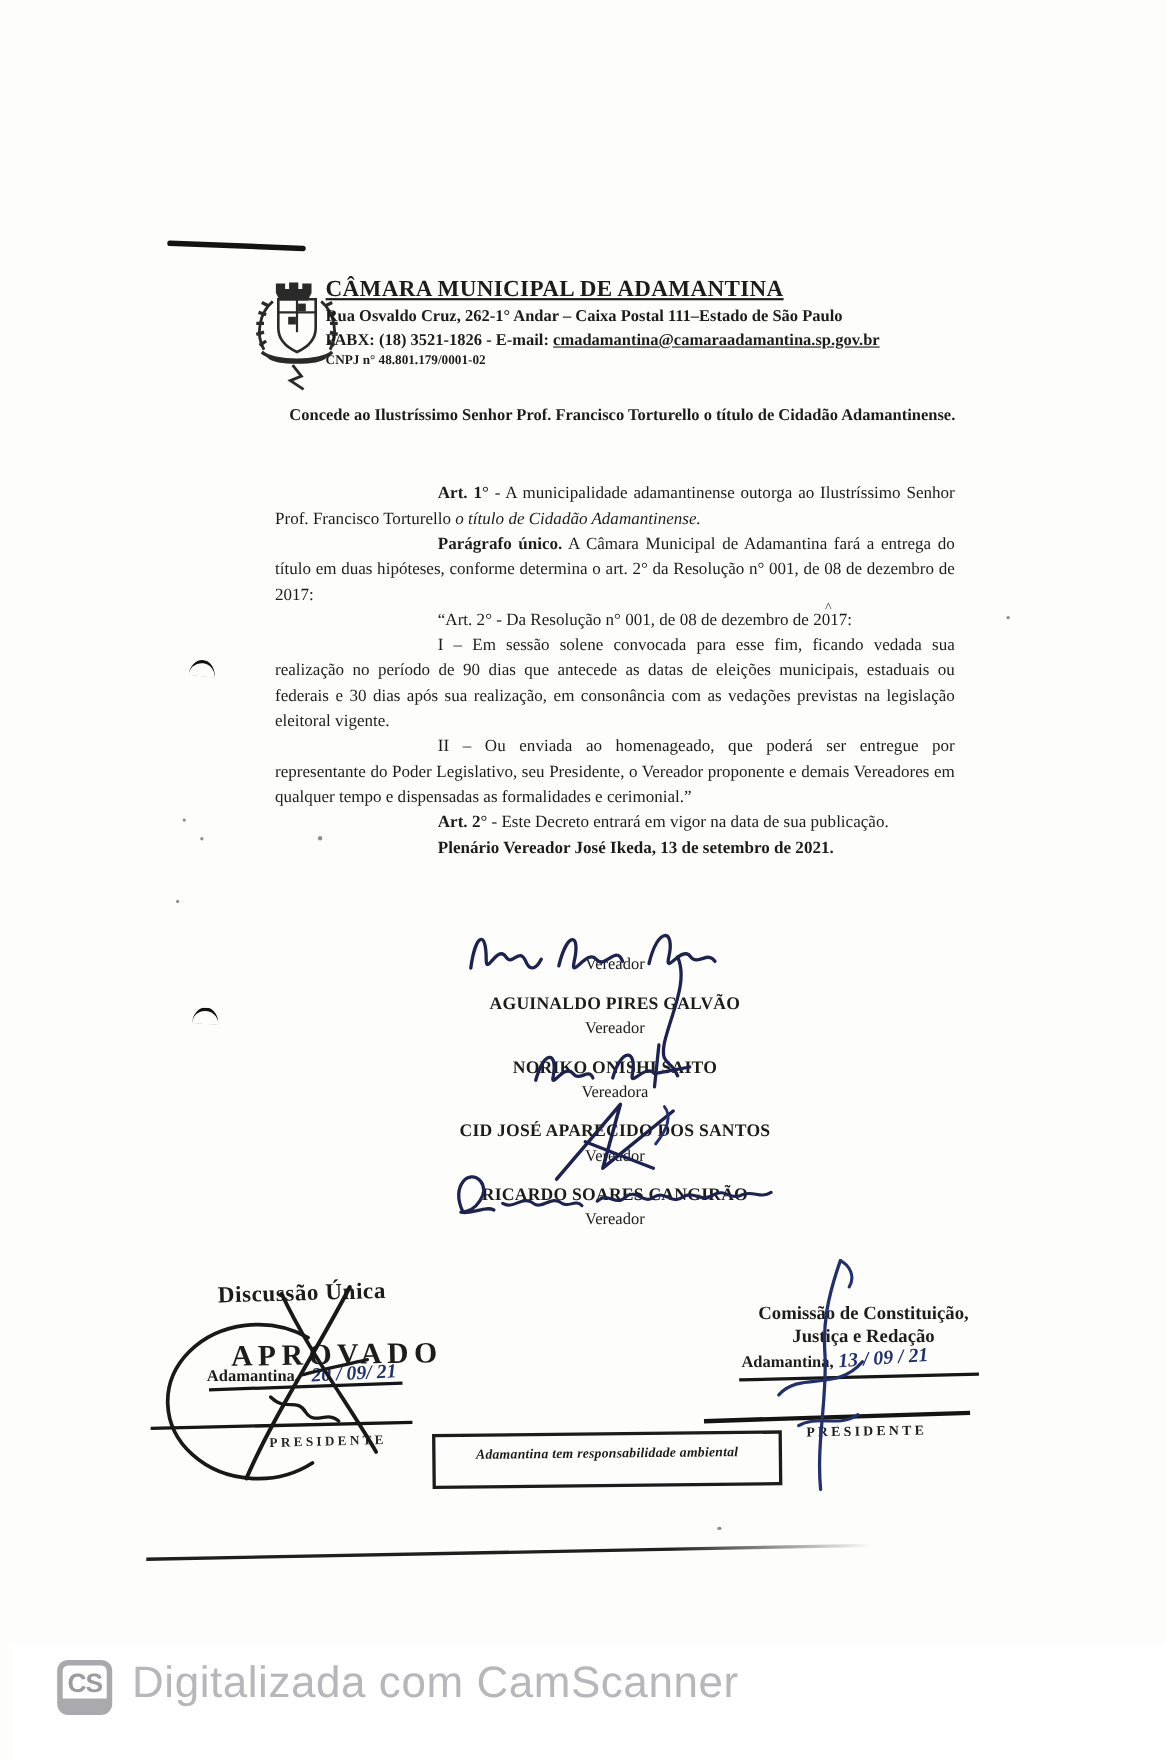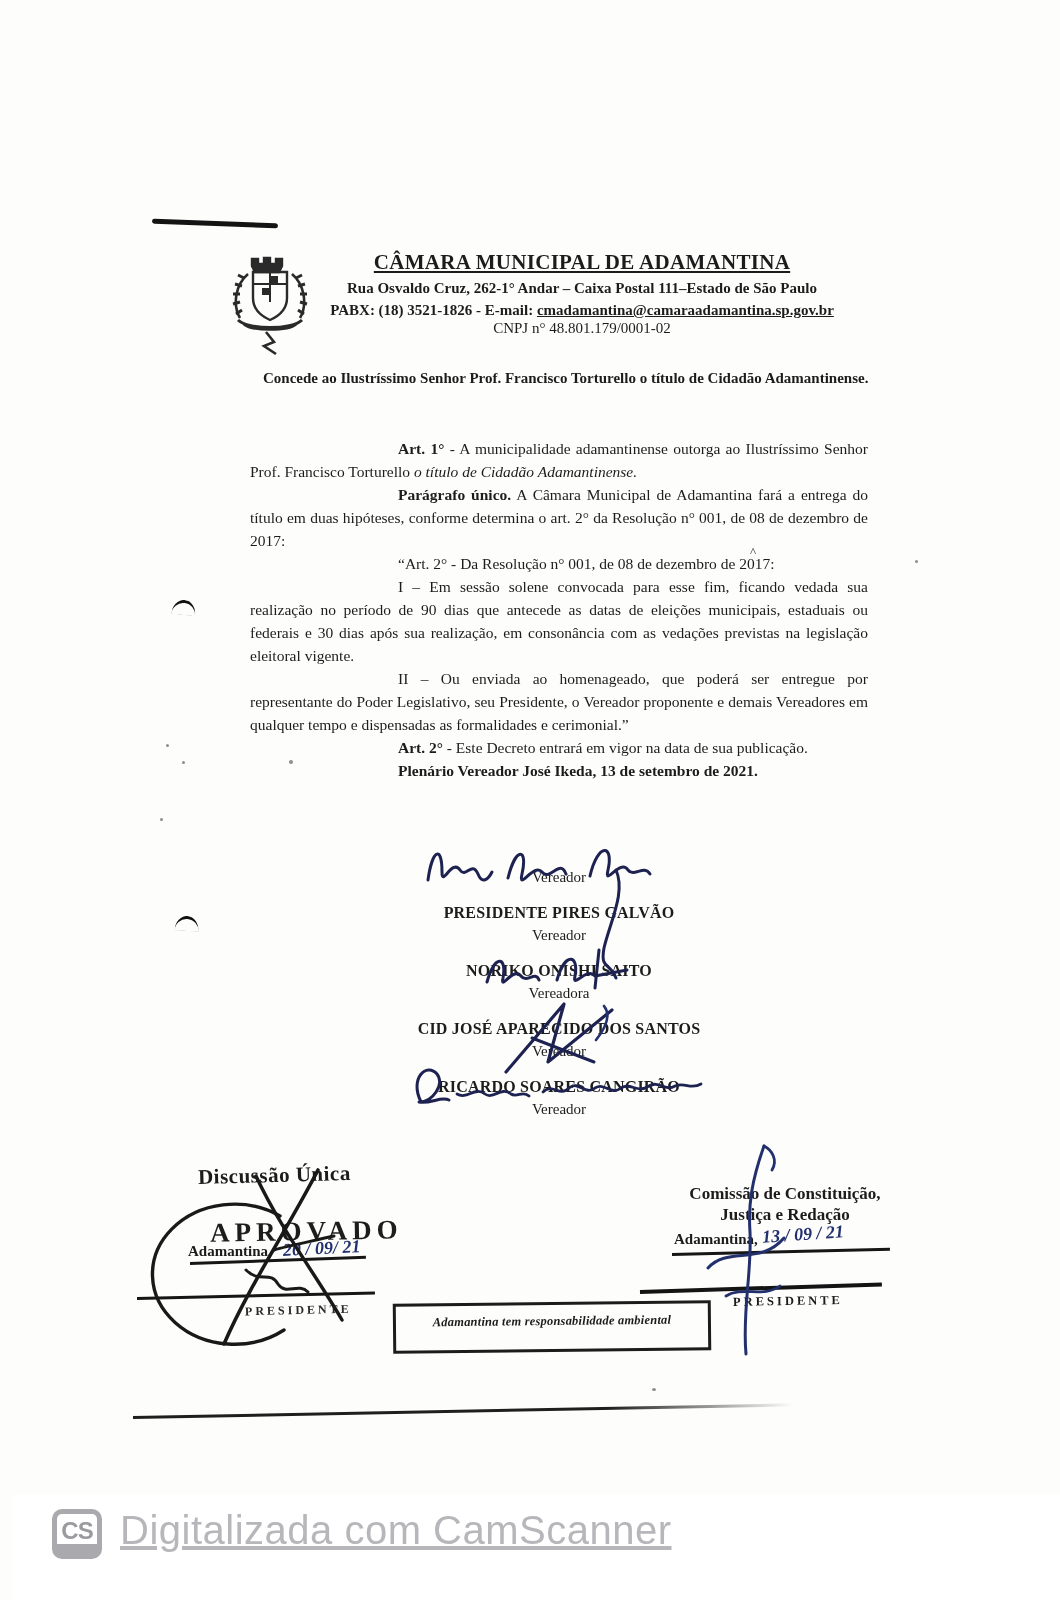--- a/index.html
+++ b/index.html
@@ -9,25 +9,25 @@
   
   .mark-topline{left:152px;top:221px;width:126px;height:5px;background:#141414;border-radius:3px;transform:rotate(2.2deg);}
   .arc-mark{width:24px;height:12px;border-top:3.5px solid #111;border-radius:50% 50% 0 0/100% 100% 0 0;}
   .arc1{left:172px;top:600px;transform:rotate(6deg);}
   .arc2{left:175px;top:916px;transform:rotate(4deg);}
   .speck{position:absolute;background:#8d8d8d;border-radius:50%;}
   .page-edge-line{left:133px;top:1416px;width:660px;height:3px;transform:rotate(-1.1deg);transform-origin:left center;
         background:linear-gradient(to right,#1f1f1f 0%,#1f1f1f 72%,rgba(31,31,31,0) 100%);}
   
   .crest{left:222px;top:250px;}
-  .header-text{left:296px;top:250px;width:572px;text-align:center;}
+  .header-text{left:296px;top:250px;width:572px;}
   .org-name{font-size:21px;font-weight:700;letter-spacing:.3px;text-decoration:underline;}
   .addr{font-size:15px;font-weight:700;margin-top:5px;}
   .addr .email{text-decoration:underline;}
-  .cnpj{font-size:15px;font-weight:400;margin-top:1px;}
+  .cnpj{font-size:12px;font-weight:700;margin-top:1px;}
   
   .title-block{left:263px;top:366px;width:606px;}
   .doc-title{font-size:16.5px;font-weight:700;letter-spacing:.1px;white-space:nowrap;display:inline-block;
              border-bottom:2px solid #1c1c1c;padding-bottom:1px;}
   .doc-sub{font-size:15px;font-weight:700;margin-top:4px;white-space:nowrap;}
   
   .body-text{left:250px;top:437px;width:618px;font-size:15.5px;line-height:23px;text-align:justify;}
   .body-text p{margin:0;text-indent:148px;}
   .b{font-weight:700;} .i{font-style:italic;}
   .mt14{margin-top:14px;} .mt26{margin-top:26px;}
@@ -59,21 +59,21 @@
   
   .env-box{left:393px;top:1302px;width:312px;height:44px;border:3px solid #1c1c1c;transform:rotate(-.6deg);
            display:flex;align-items:flex-start;justify-content:center;}
   .env-text{font-size:12.5px;font-weight:700;font-style:italic;margin-top:9px;letter-spacing:.2px;}
   
   .cs-bar{left:12px;top:1495px;width:1060px;height:105px;background:#ffffff;font-family:"Liberation Sans","DejaVu Sans",sans-serif;}
   .cs-logo{position:absolute;left:40px;top:14px;width:50px;height:50px;border:5px solid #aaaaae;border-radius:10px;
            box-sizing:border-box;background:#fff;}
   .cs-logo .cs-letters{position:absolute;left:0;right:0;top:3px;text-align:center;font-size:24px;font-weight:700;color:#9b9b9f;letter-spacing:-1px;}
   .cs-logo .cs-bottom{position:absolute;left:-1px;right:-1px;bottom:-1px;height:11px;background:#aaaaae;border-radius:0 0 5px 5px;}
-  .cs-text{position:absolute;left:108px;top:13px;font-size:40px;color:#b7b7bb;letter-spacing:.5px;text-decoration:underline;}
+  .cs-text{position:absolute;left:108px;top:13px;font-size:40px;color:#b7b7bb;letter-spacing:.5px;}
 </style>
 </head>
 <body>
 
 <div class="page">
 
   <div class="abs mark-topline"></div>
   <div class="abs arc-mark arc1"></div>
   <div class="abs arc-mark arc2"></div>
   <div class="speck" style="left:289px;top:760px;width:4px;height:4px;"></div>
@@ -123,21 +123,21 @@
     <p>II – Ou enviada ao homenageado, que poderá ser entregue por representante do Poder Legislativo, seu Presidente, o Vereador proponente e demais Vereadores em qualquer tempo e dispensadas as formalidades e cerimonial.”</p>
     <p class="mt26"><span class="b">Art. 2°</span><span> - Este Decreto entrará em vigor na data de sua publicação.</span></p>
     <p class="mt26 plenario">Plenário Vereador José Ikeda, 13 de setembro de 2021.</p>
   </div>
 
   <div class="abs sig-col">
     <div class="sig-block">
       <div class="sig-role">Vereador</div>
     </div>
     <div class="sig-block">
-      <div class="sig-name">PRESIDENTE PIRES GALVÃO</div>
+      <div class="sig-name">AGUINALDO PIRES GALVÃO</div>
       <div class="sig-role">Vereador</div>
     </div>
     <div class="sig-block">
       <div class="sig-name">NORIKO ONISHI SAITO</div>
       <div class="sig-role">Vereadora</div>
     </div>
     <div class="sig-block">
       <div class="sig-name">CID JOSÉ APARECIDO DOS SANTOS</div>
       <div class="sig-role">Vereador</div>
     </div>

